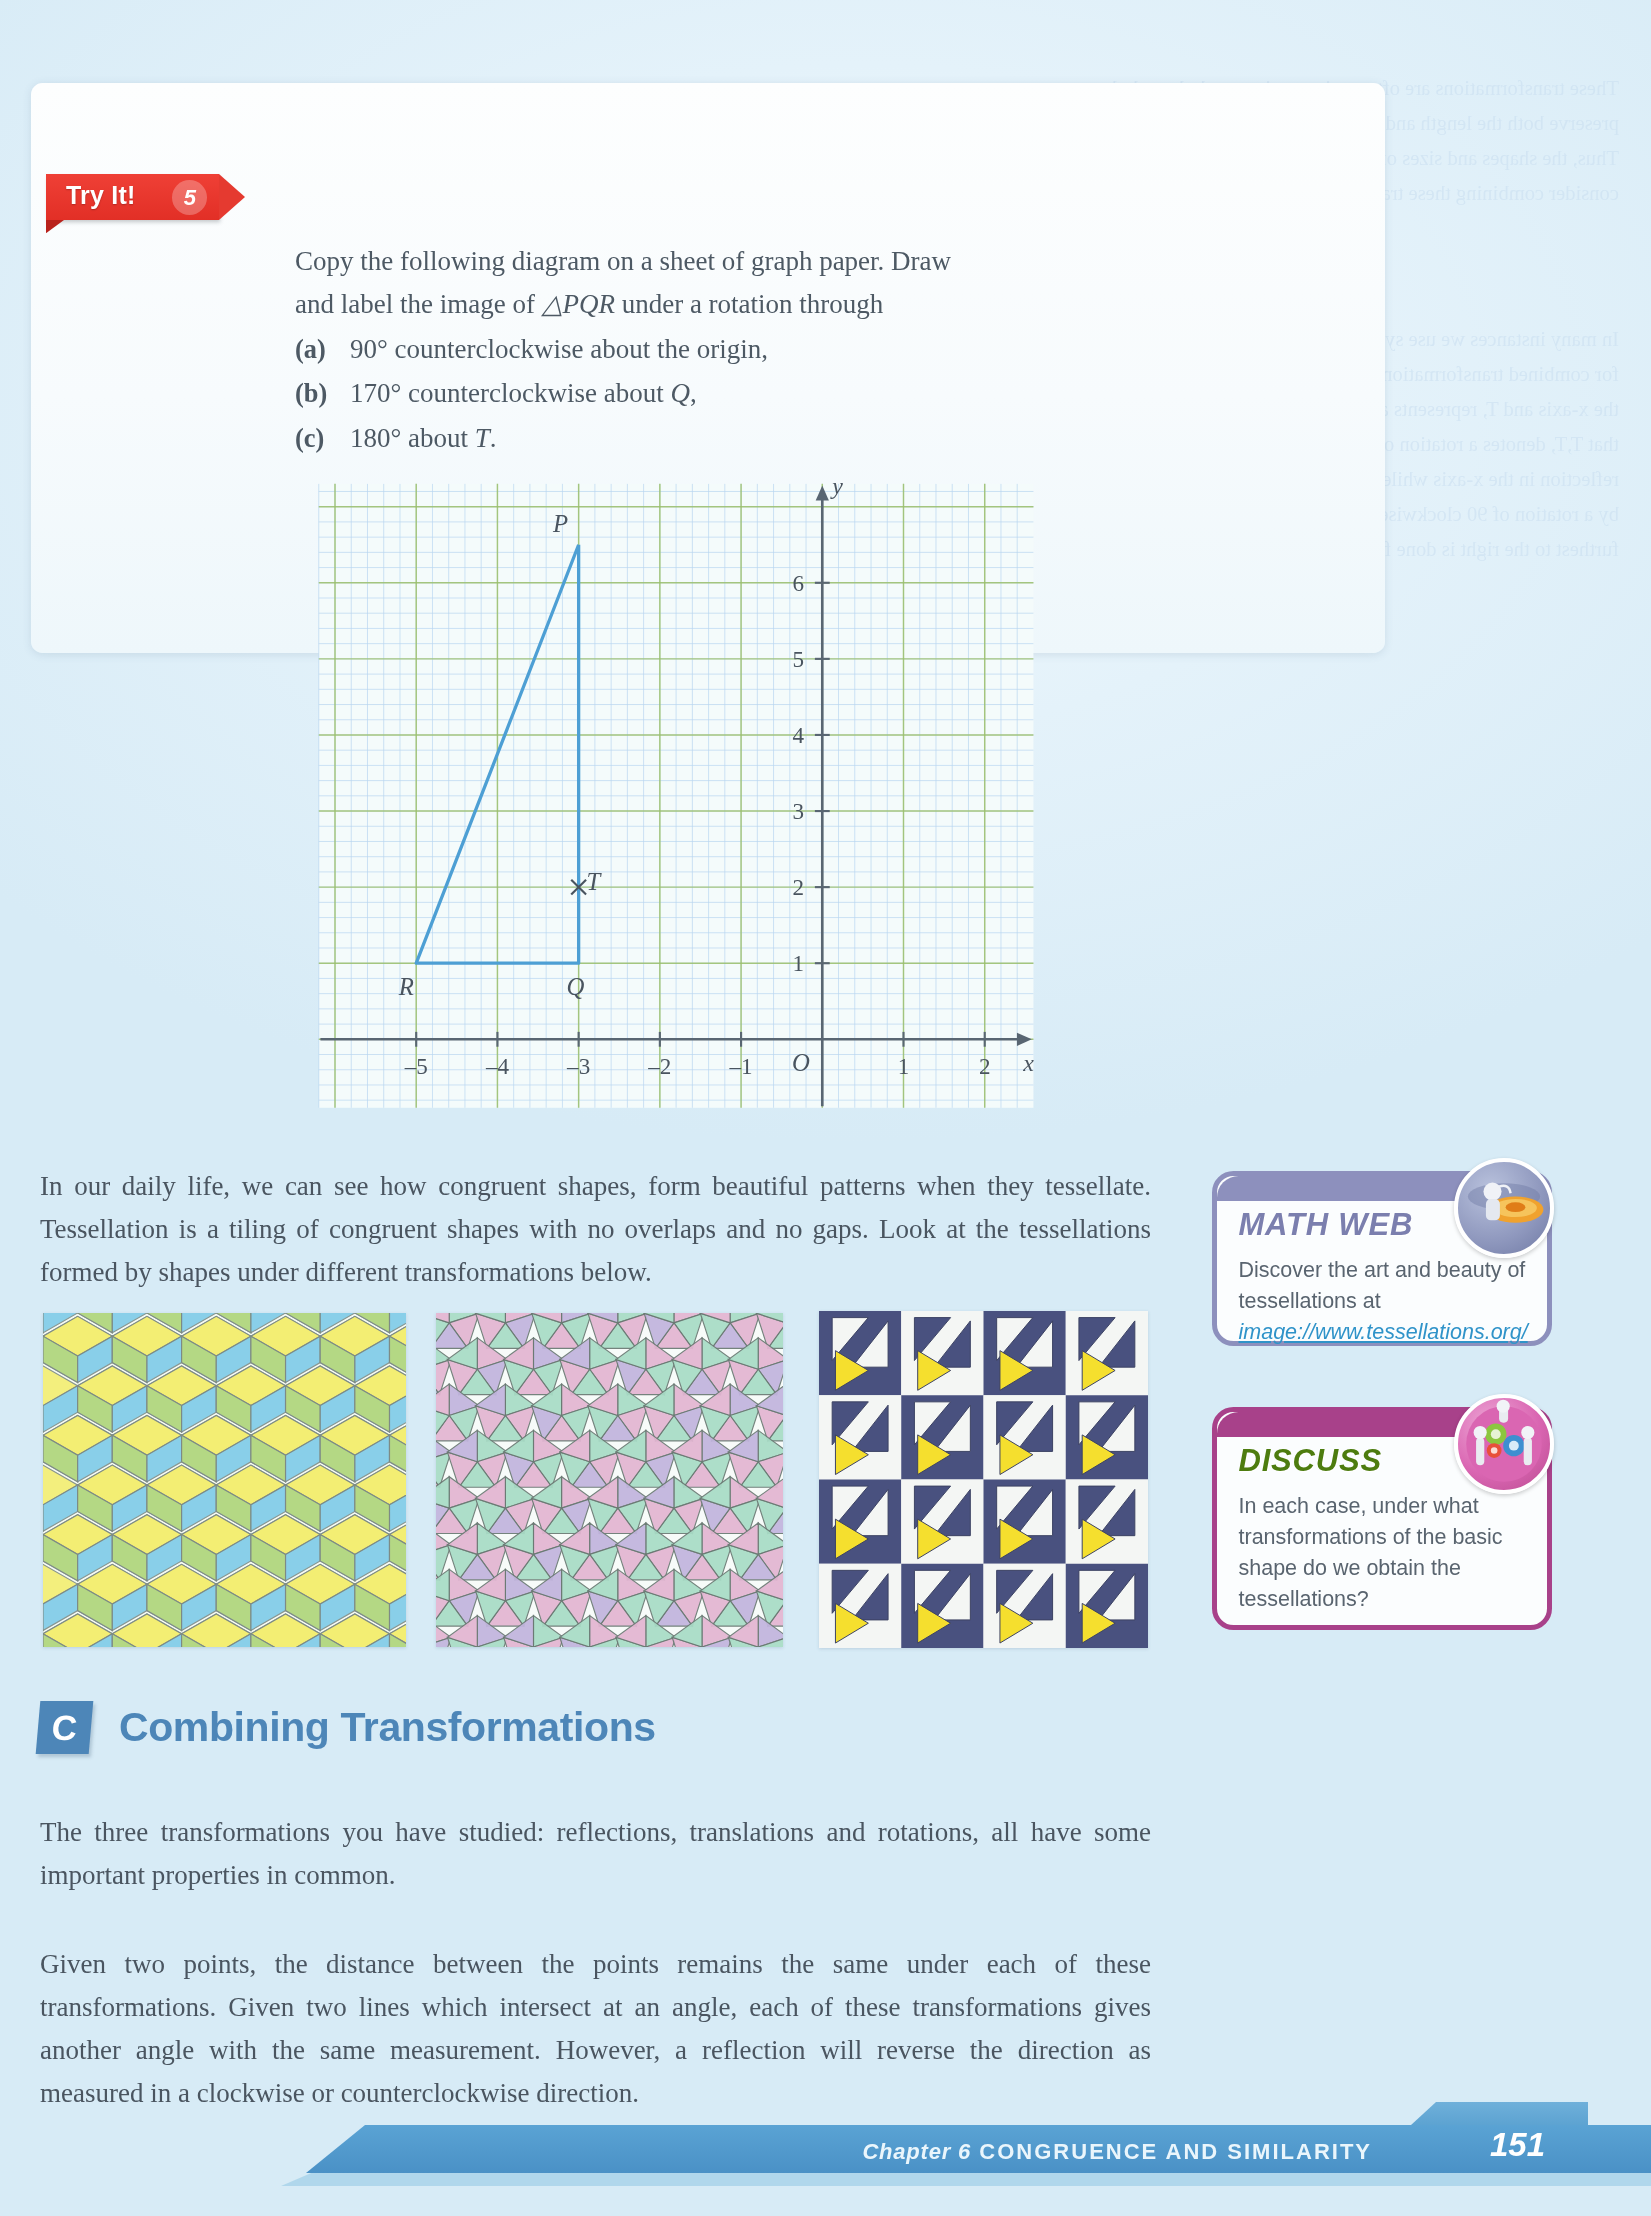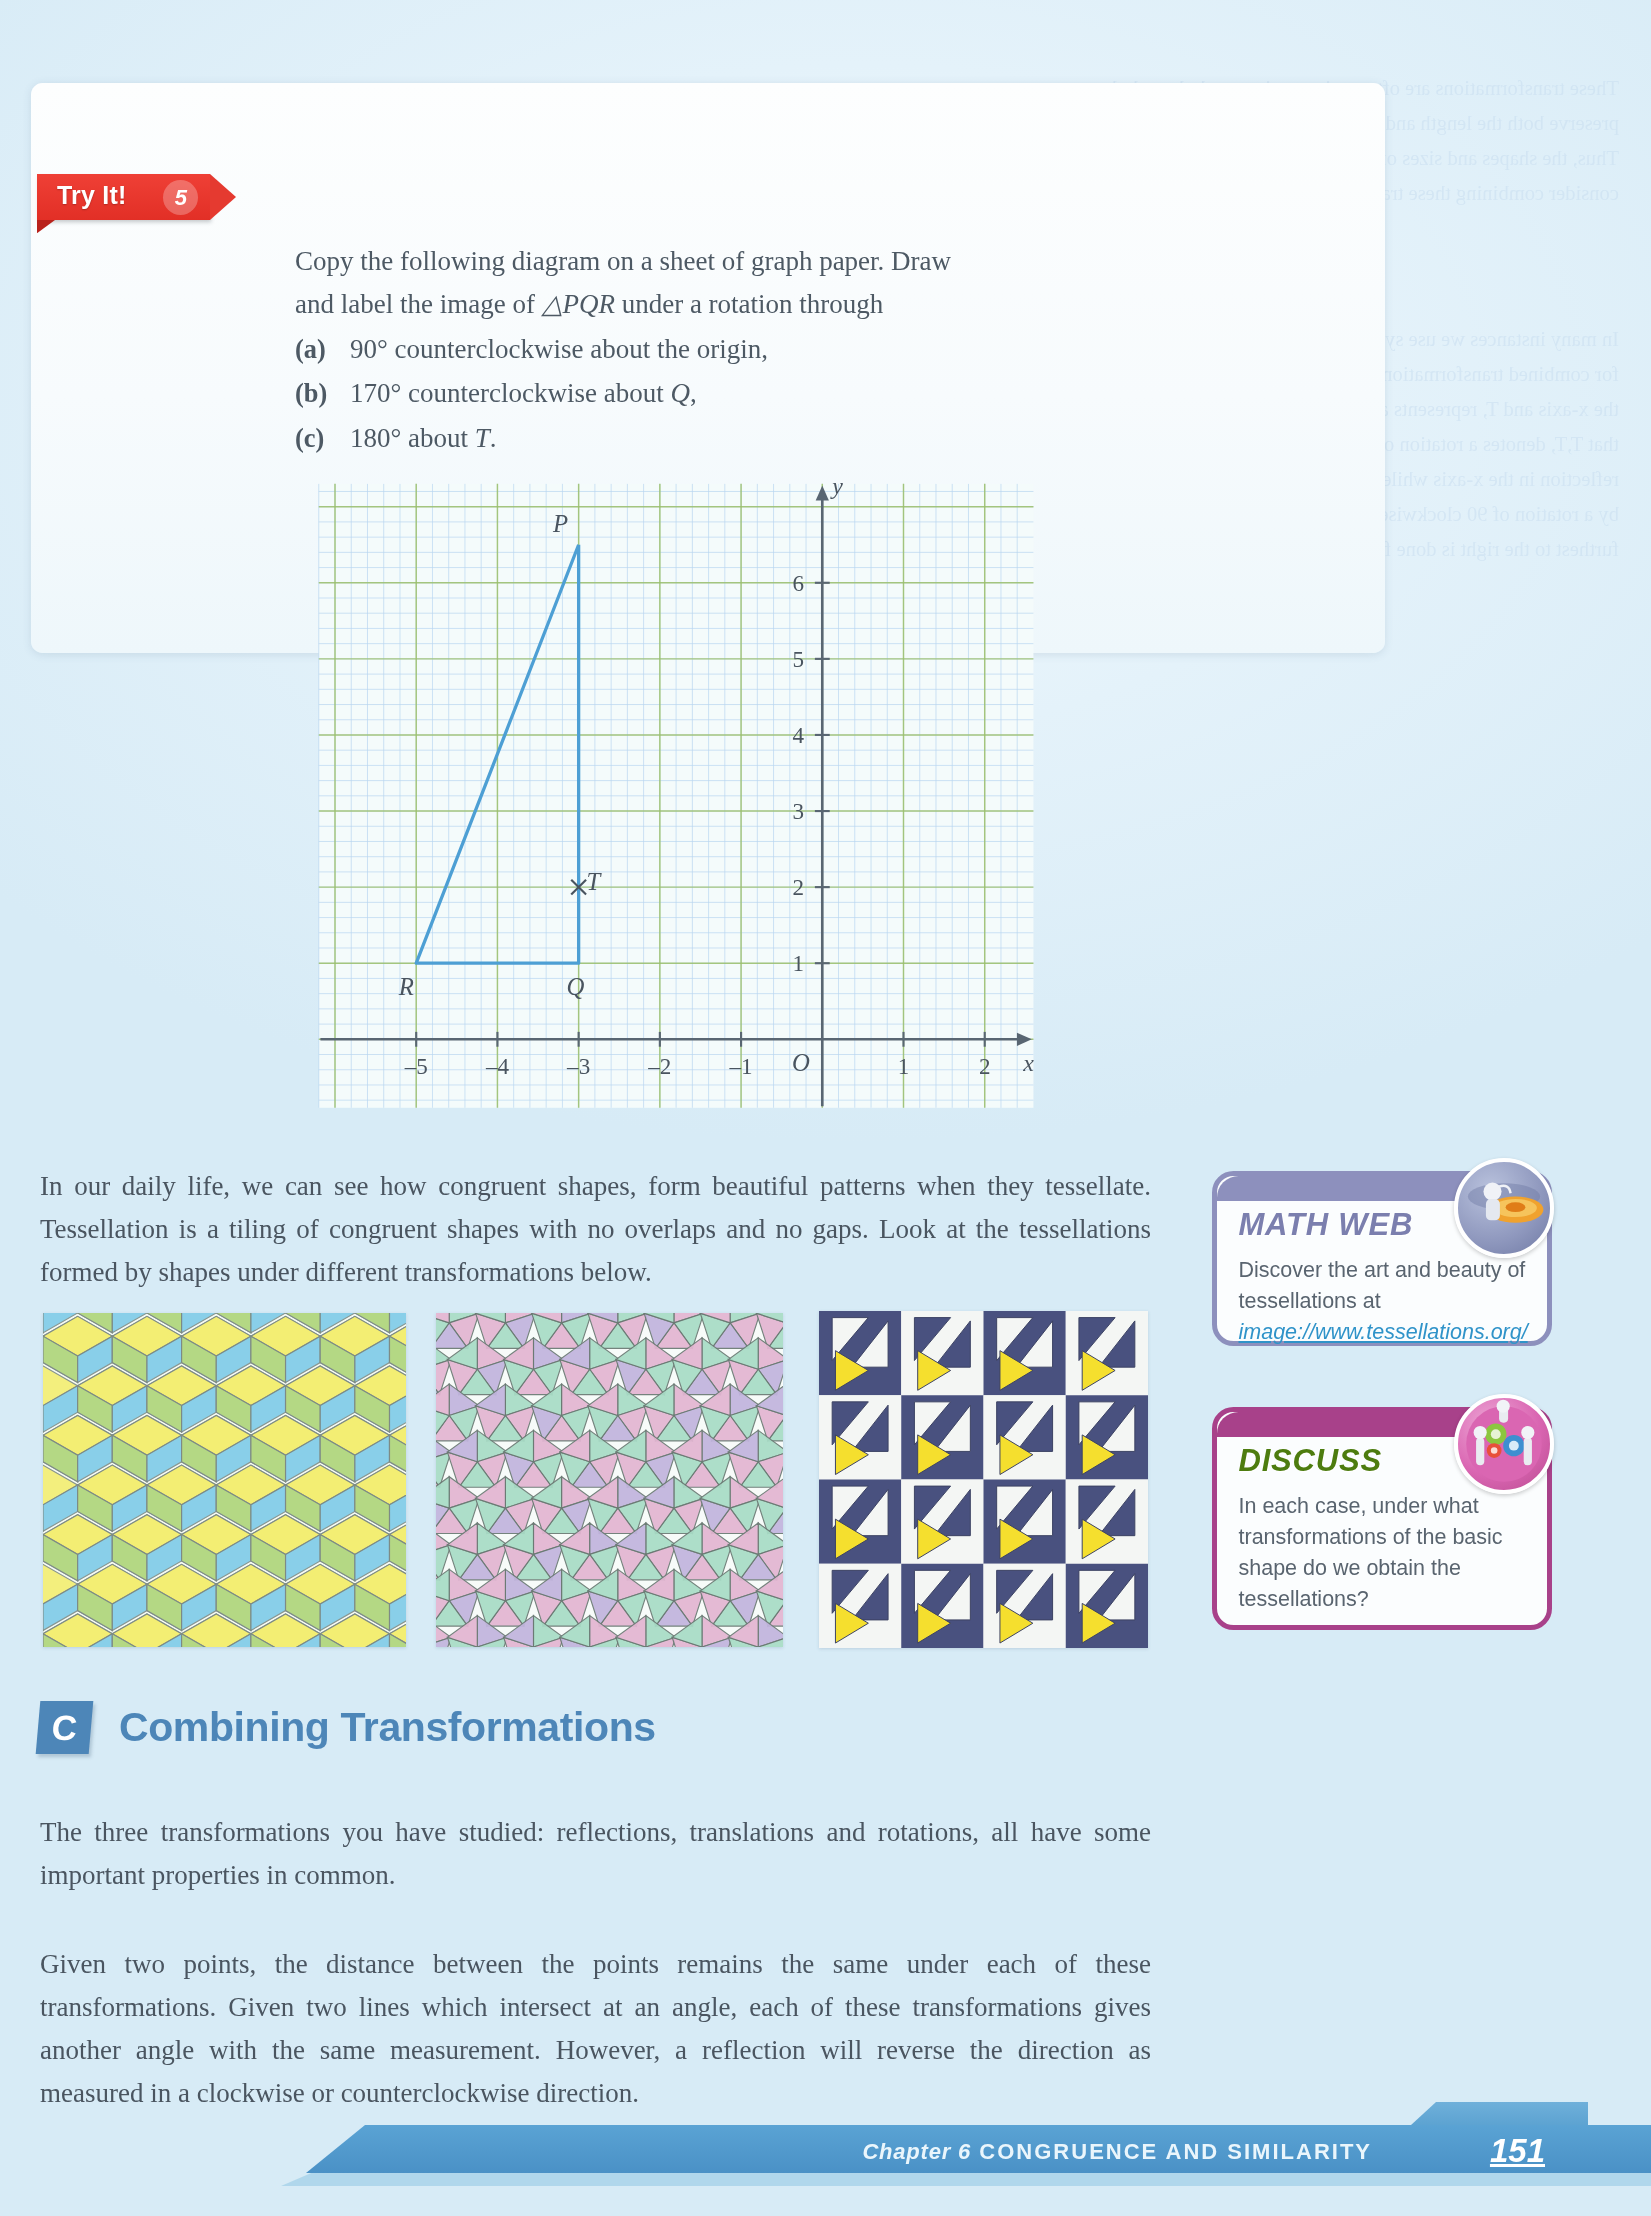--- a/index.html
+++ b/index.html
@@ -23,21 +23,21 @@
   }
 
   
   .tryit-card{
     position:absolute;left:31px;top:83px;width:1354px;height:570px;
     background:linear-gradient(180deg,#fdfefe 0%, #f7fbfd 55%, #eef7fb 100%);
     border-radius:11.6px;
     box-shadow:0 1.7px 8.3px rgba(60,90,120,.13);
   }
   .tryit-tab{
-    position:absolute;left:6px;top:91px;width:173px;height:46px;
+    position:absolute;left:15px;top:91px;width:173px;height:46px;
     background:linear-gradient(180deg,#ef4036 0%,#e22f26 100%);
     box-shadow:1.7px 3.3px 4.1px rgba(50,60,70,.28);
   }
   .tryit-tab:after{
     content:"";position:absolute;right:-26.4px;top:0;width:0;height:0;
     border-top:23px solid transparent;border-bottom:23px solid transparent;
     border-left:26.4px solid #e53a30;
   }
   .tryit-tab .lbl{
     position:absolute;left:20px;top:7.4px;color:#fff;font-size:25px;font-weight:bold;
@@ -142,22 +142,22 @@
     clip-path:polygon(38px 0,100% 0,100% 100%,0 100%);
   }
   .f-text{
     position:absolute;right:216px;bottom:51px;
     font-family:"Liberation Sans",sans-serif;font-size:22px;color:#eaf6fc;
     letter-spacing:0.8px;white-space:nowrap;
   }
   .f-text .ch{font-weight:bold;font-style:italic;margin-right:8.3px;}
   .f-text .ttl{font-weight:bold;letter-spacing:2px;}
   .f-page{
-    position:absolute;right:43px;bottom:46px;font-family:"Liberation Sans",sans-serif;
-    font-size:33px;font-weight:bold;color:#fff;font-style:italic;text-decoration:underline;
+    position:absolute;right:43px;bottom:52px;font-family:"Liberation Sans",sans-serif;
+    font-size:33px;font-weight:bold;color:#fff;font-style:italic;
   }
 </style>
 </head>
 <body>
 
 <div class="page-bg"></div>
 
 <div class="ghost" style="left:826px;top:71px;width:793px;">
   <div>These transformations are often written using symbols such that</div>
   <div>preserve both the length and size of the original object.</div>

